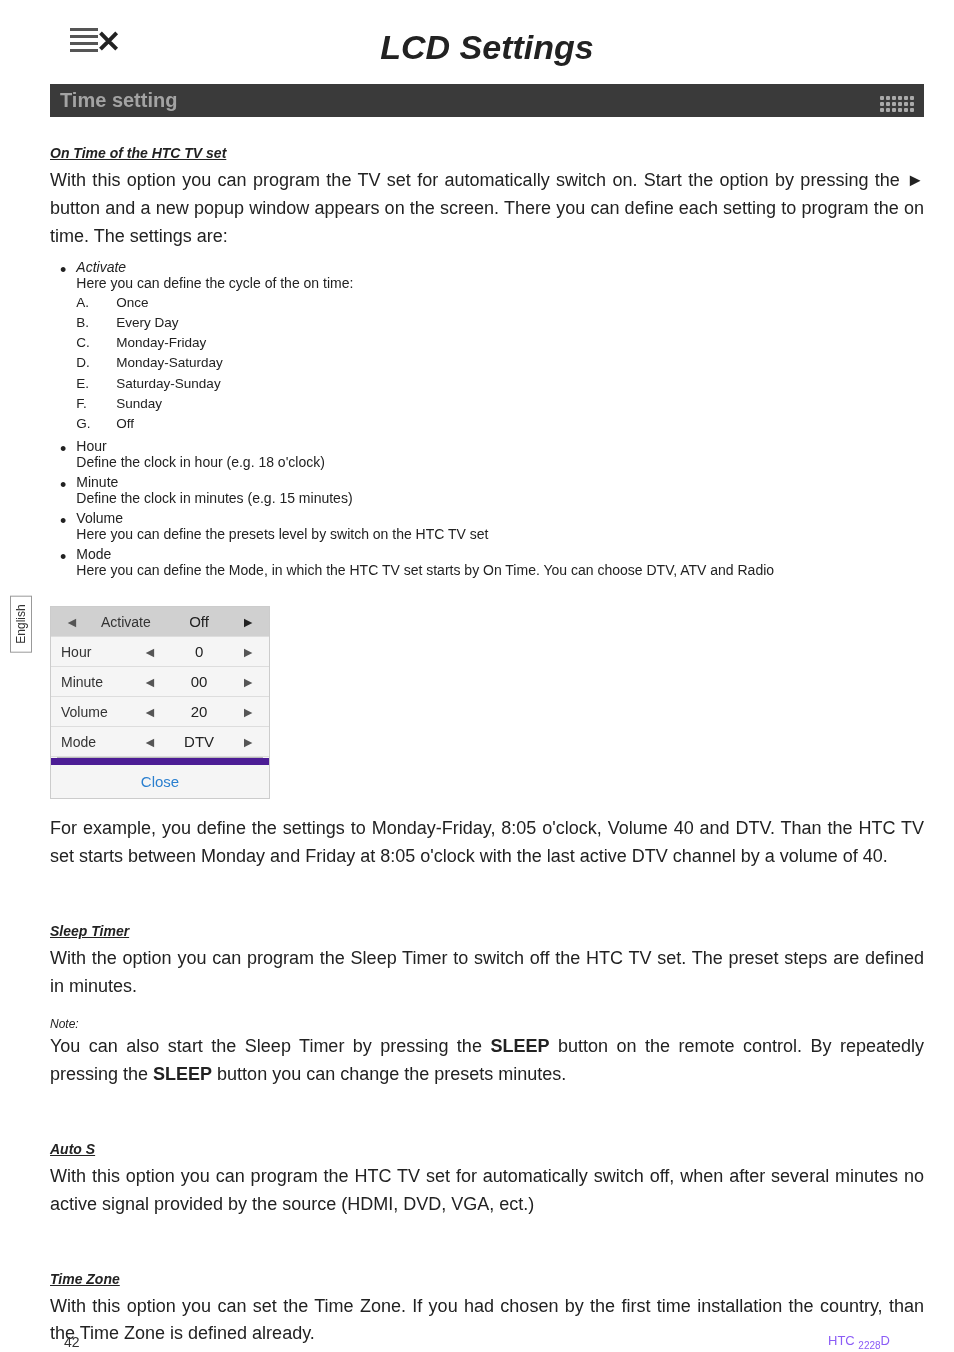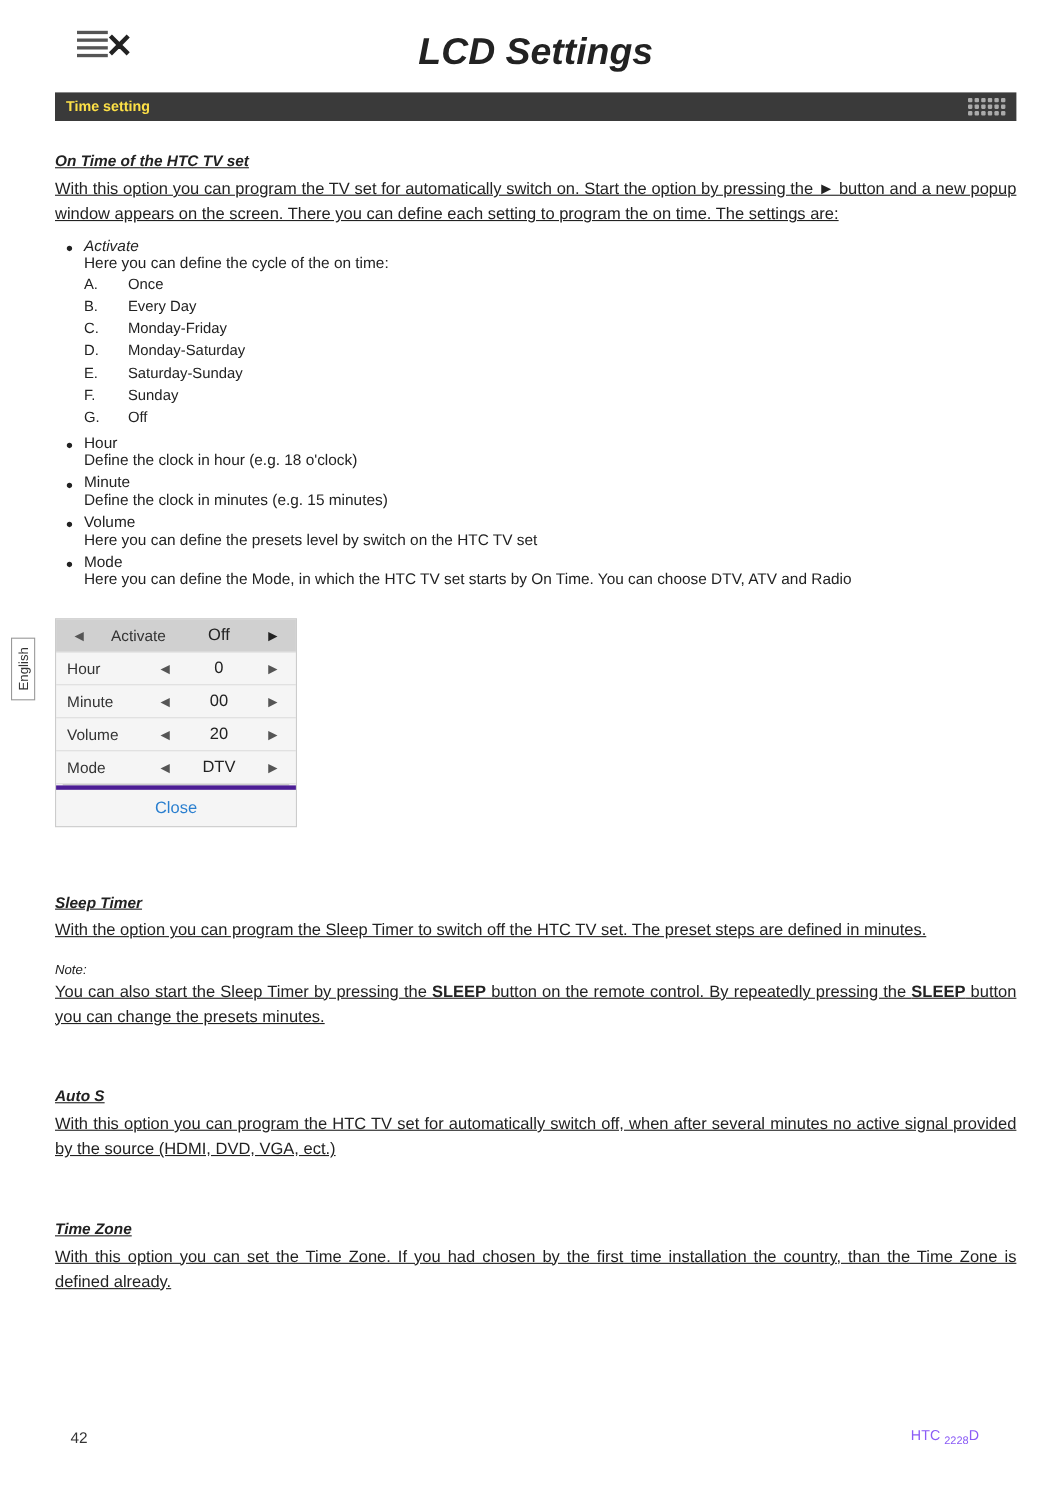--- a/index.html
+++ b/index.html
@@ -28,28 +28,28 @@
     .page-title {
       font-size: 34px;
       font-style: italic;
       font-weight: bold;
       color: #222;
     }
 
     
     .section-heading {
       background: #3a3a3a;
-      color: #fde047;
-      font-size: 13px;
+      color: #a3a3a3;
+      font-size: 20px;
       font-weight: bold;
       padding: 5px 10px;
       margin-bottom: 12px;
       display: flex;
       justify-content: space-between;
-      align-items: flex-start;
+      align-items: flex-end;
     }
     .dot-grid {
       display: grid;
       grid-template-columns: repeat(6, 4px);
       gap: 2px;
     }
     .dot-grid span {
       width: 4px;
       height: 4px;
       background: #aaa;
@@ -107,45 +107,44 @@
       color: #555;
       cursor: pointer;
       padding: 0 4px;
     }
     .arrow-right-dark {
       color: #222;
     }
     .widget-close-row {
       text-align: center;
       padding: 8px;
-      border-top: 4px solid #4c1d95;
+      border-top: 7px solid #4c1d95;
     }
     .widget-close-btn {
       color: #2a7fcf;
       font-size: 15px;
       cursor: pointer;
     }
 
     
     .sub-heading {
       font-size: 14px;
       font-weight: bold;
       font-style: italic;
       text-decoration: underline;
       margin-bottom: 6px;
       margin-top: 16px;
       display: block;
     }
 
     .body-text {
-      font-size: 15px;
+      font-size: 18px;
       line-height: 1.55;
       text-align: justify;
       margin-bottom: 8px;
-      text-decoration: underline;
     }
 
     
     .bullet-list {
       list-style: none;
       margin: 8px 0 8px 10px;
     }
     .bullet-list > li {
       display: flex;
       gap: 10px;
@@ -394,20 +393,21 @@
 
         <div style="height:1px; background:#bbb; margin:0 6px;"></div>
 
         <div class="widget-close-row">
           <span class="widget-close-btn">Close</span>
         </div>
       </div>
     </div>
   </div>
 
+  <p class="body-text">For example, you define the settings to Monday-Friday, 8:05 o'clock, Volume 40 and DTV. Than the HTC TV set starts between Monday and Friday at 8:05 o'clock with the last active DTV channel by a volume of 40.</p>
 
   <div class="spacer"></div>
   <div class="spacer"></div>
 
   <span class="sub-heading">Sleep Timer</span>
   <p class="body-text">With the option you can program the Sleep Timer to switch off the HTC TV set. The preset steps are defined in minutes.</p>
   <div class="spacer-sm"></div>
   <p class="note-italic">Note:</p>
   <p class="body-text">
     You can also start the Sleep Timer by pressing the <strong>SLEEP</strong> button on the remote control. By repeatedly pressing the <strong>SLEEP</strong> button you can change the presets minutes.

